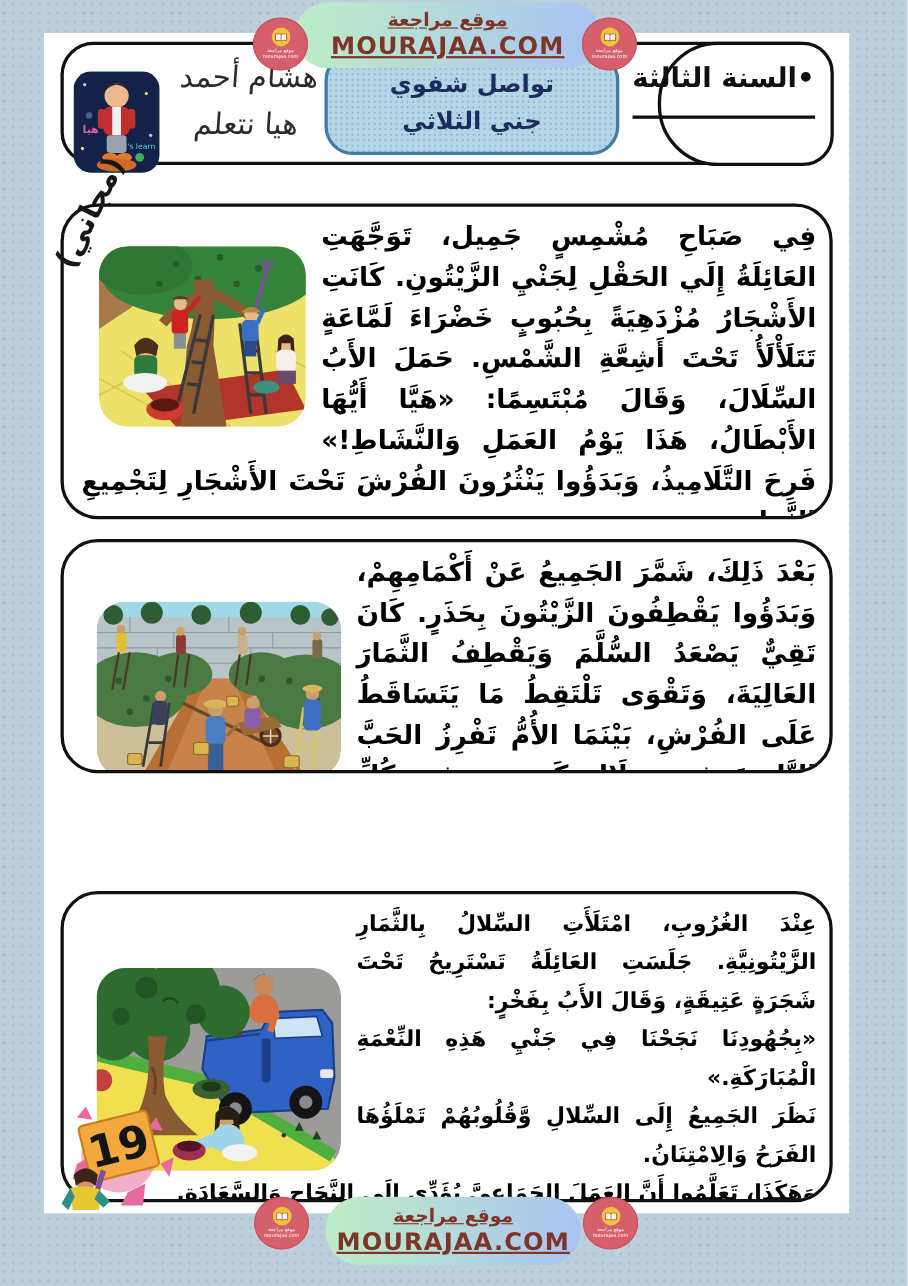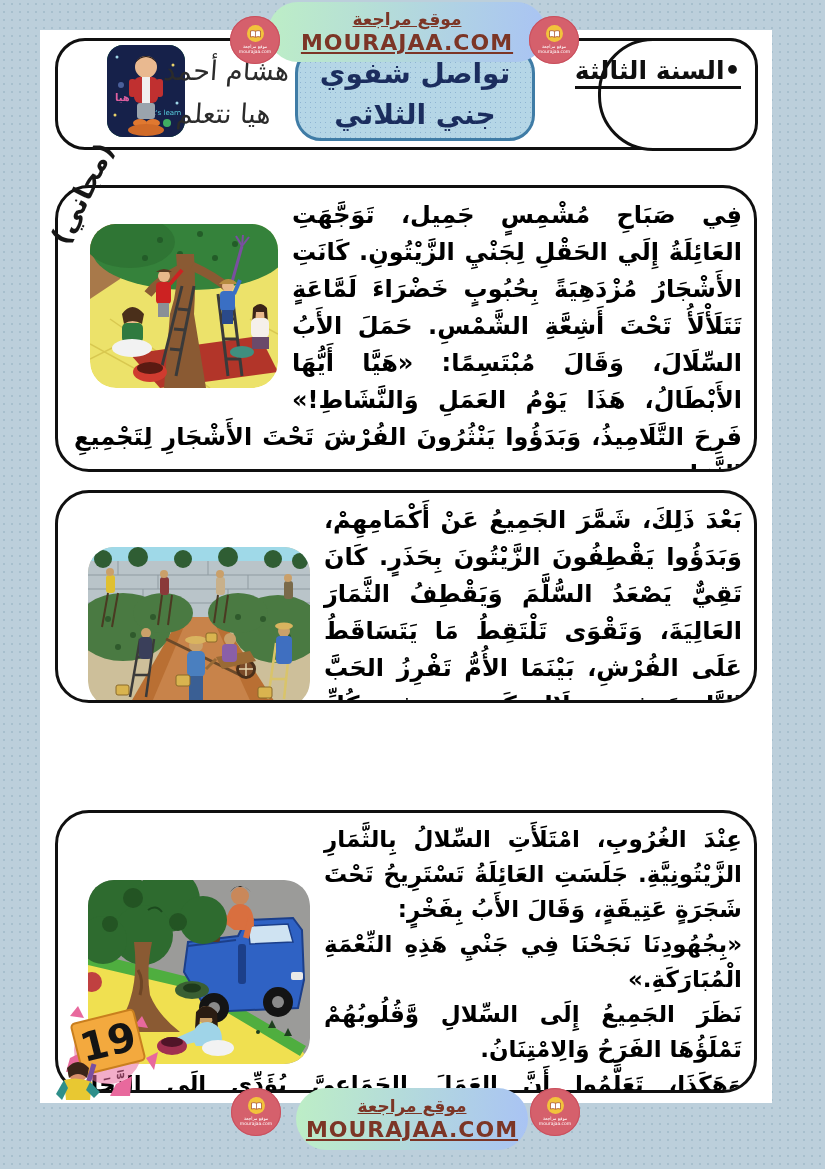--- a/index.html
+++ b/index.html
@@ -29,58 +29,58 @@
     box-shadow:inset 0 0 0 1px #c9505e;
   }
   .badge .dot{width:17px;height:17px;border-radius:50%;background:#f2c33c;display:flex;align-items:center;justify-content:center;margin-bottom:1px;}
   .badge .tiny{font-size:5px;line-height:6px;color:#ffffff;text-align:center;transform:scale(.9);}
 
   
   .header-box{
     position:absolute;left:55px;top:38px;width:702px;height:112px;
     border:3.5px solid #101010;border-radius:30px;background:#fff;box-sizing:border-box;z-index:2;
   }
-  .photo{position:absolute;left:9px;top:4px;width:78px;height:92px;border-radius:16px;overflow:hidden;background:#15803d;margin-left:40px;}
+  .photo{position:absolute;left:9px;top:24px;width:78px;height:92px;border-radius:16px;overflow:hidden;background:#15803d;}
   .author{position:absolute;left:92px;top:8px;width:150px;text-align:center;color:#2b2b2b;
     font-size:27px;line-height:43px;direction:rtl;transform:skewX(-4deg);}
   .lesson-box{
-    position:absolute;left:237px;top:6px;width:240px;height:94px;box-sizing:border-box;
+    position:absolute;left:237px;top:6px;width:268px;height:94px;box-sizing:border-box;
     border:3px solid #3f7ca6;border-radius:26px;
     background-color:#b5d6e6;
     background-image:radial-gradient(#8fb4d2 .8px, transparent 1px);
     background-size:5px 5px;
     display:flex;flex-direction:column;align-items:center;justify-content:center;gap:8px;
-    color:#1b2d5e;font-weight:bold;font-size:28px;direction:rtl;z-index:1;
+    color:#1b2d5e;font-weight:bold;font-size:22px;direction:rtl;z-index:1;
   }
   .grade-section{
     position:absolute;right:-3.5px;top:-3.5px;height:calc(100% + 7px);width:160px;box-sizing:border-box;
     border:3.5px solid #101010;border-radius:55px 28px 28px 55px;
     background:#fff;direction:rtl;padding:10px 14px 0 6px;z-index:1;
   }
   .grade-section .line{font-size:25px;font-weight:bold;color:#101010;text-align:right;line-height:40px;white-space:nowrap;}
-  .grade-section .underl{border-bottom:3px solid #101010;padding-bottom:1px;}
+  .grade-section .underl{border-bottom:3px solid #101010;padding-bottom:20px;}
 
   
   .stamp{
     position:absolute;left:28px;top:178px;z-index:5;direction:rtl;
     font-size:27px;font-weight:bold;color:#161616;transform:rotate(-64deg);
     letter-spacing:1px;
   }
 
   
   .story-box{
     position:absolute;left:55px;width:702px;box-sizing:border-box;
     border:3.5px solid #101010;border-radius:34px;background:#fff;
     padding:9px 12px 6px 16px;direction:rtl;overflow:hidden;
     font-size:24px;font-weight:bold;color:#000;line-height:37px;text-align:justify;z-index:2;
   }
   .story-box p{margin:0;}
   #box1{top:185px;height:287px;}
   #box2{top:490px;height:213px;}
-  #box3{top:810px;height:283px;line-height:35px;font-size:23px;}
+  #box3{top:810px;height:283px;line-height:35px;font-size:20px;}
   .float-art{float:left;display:flex;align-items:flex-end;}
   .art{border-radius:26px;overflow:hidden;display:block;}
   #box1 .float-art{width:204px;height:191px;margin-right:14px;}
   #box2 .float-art{width:236px;height:205px;margin-right:14px;}
   #box3 .float-art{width:236px;height:242px;margin-right:14px;}
 
   
   .pagesign{position:absolute;left:56px;top:998px;width:108px;height:104px;z-index:4;}
 
   .badge-tl{left:230px;top:16px;}

